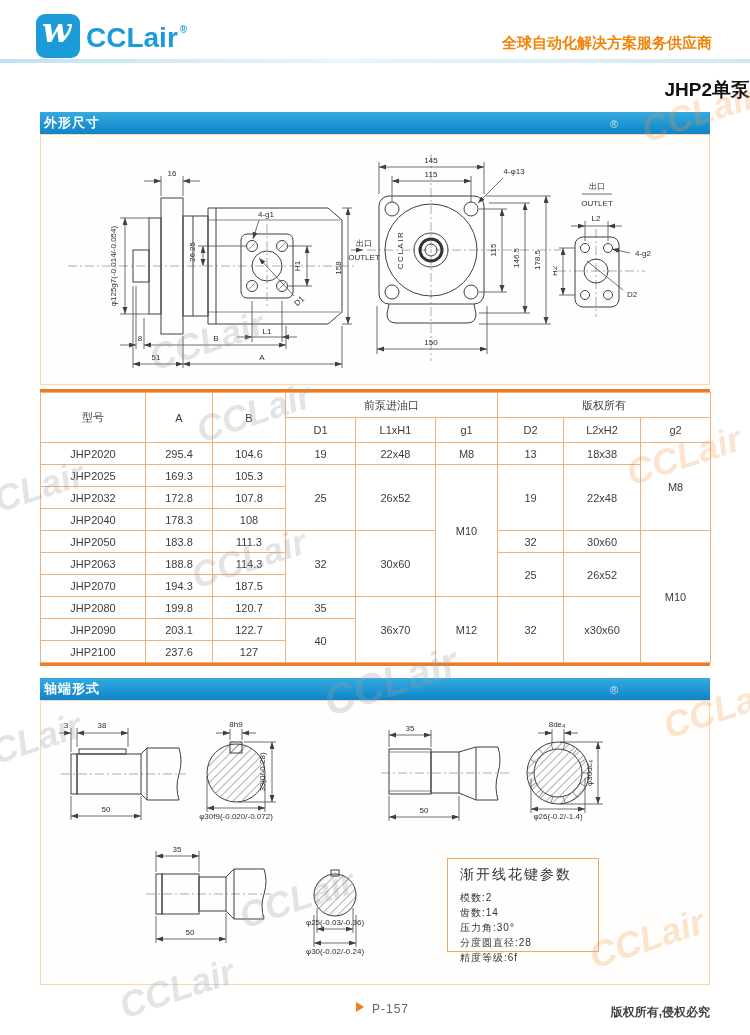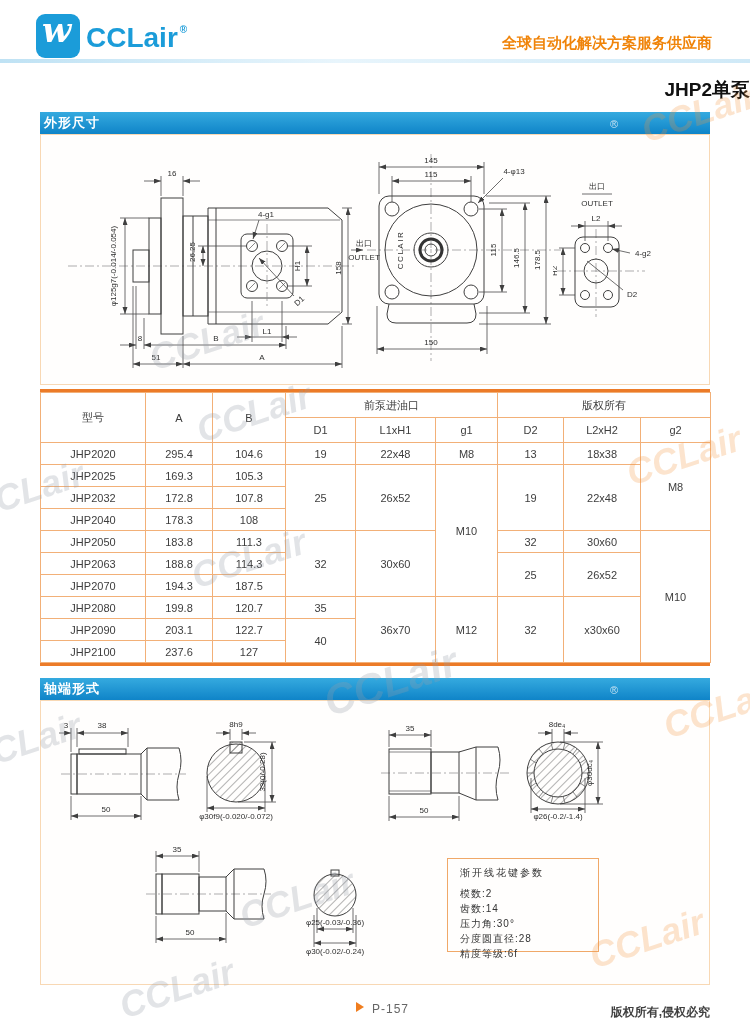--- a/index.html
+++ b/index.html
@@ -37,21 +37,21 @@
   .tblwrap{position:absolute;left:40px;top:389px;width:670px;
            border-top:3px solid #ec7b28;border-bottom:3px solid #ec7b28;}
   table.spec{border-collapse:collapse;width:670px;table-layout:fixed;}
   table.spec th,table.spec td{border:1px solid #f2b078;text-align:center;
            font-size:11px;color:#3d3d3d;font-weight:normal;padding:0;}
   table.spec th{height:24px;}
   table.spec td{height:21px;}
   
   .spline-box{position:absolute;left:447px;top:858px;width:152px;height:94px;
               border:1px solid #f0a868;padding:7px 0 0 12px;box-sizing:border-box;}
-  .spline-box .t{font-size:10px;letter-spacing:2px;color:#333;margin-bottom:6px;}
+  .spline-box .t{font-size:14px;letter-spacing:2px;color:#333;margin-bottom:6px;}
   .spline-box .l{font-size:10px;letter-spacing:1px;color:#333;line-height:15px;}
   
   .footer-page{position:absolute;left:356px;top:1002px;display:flex;align-items:flex-start;}
   .tri{width:0;height:0;border-left:8px solid #f07d1e;border-top:5px solid transparent;
        border-bottom:5px solid transparent;margin-right:8px;}
   .pnum{font-size:12px;color:#666;letter-spacing:1px;}
   .copyright{position:absolute;right:40px;top:1004px;font-size:12px;font-weight:bold;color:#3f3f3f;margin-left:14px;}
   
   .wm{position:absolute;font:italic bold 36px "Liberation Sans",sans-serif;
       transform:rotate(-18deg);pointer-events:none;white-space:nowrap;z-index:5;}

